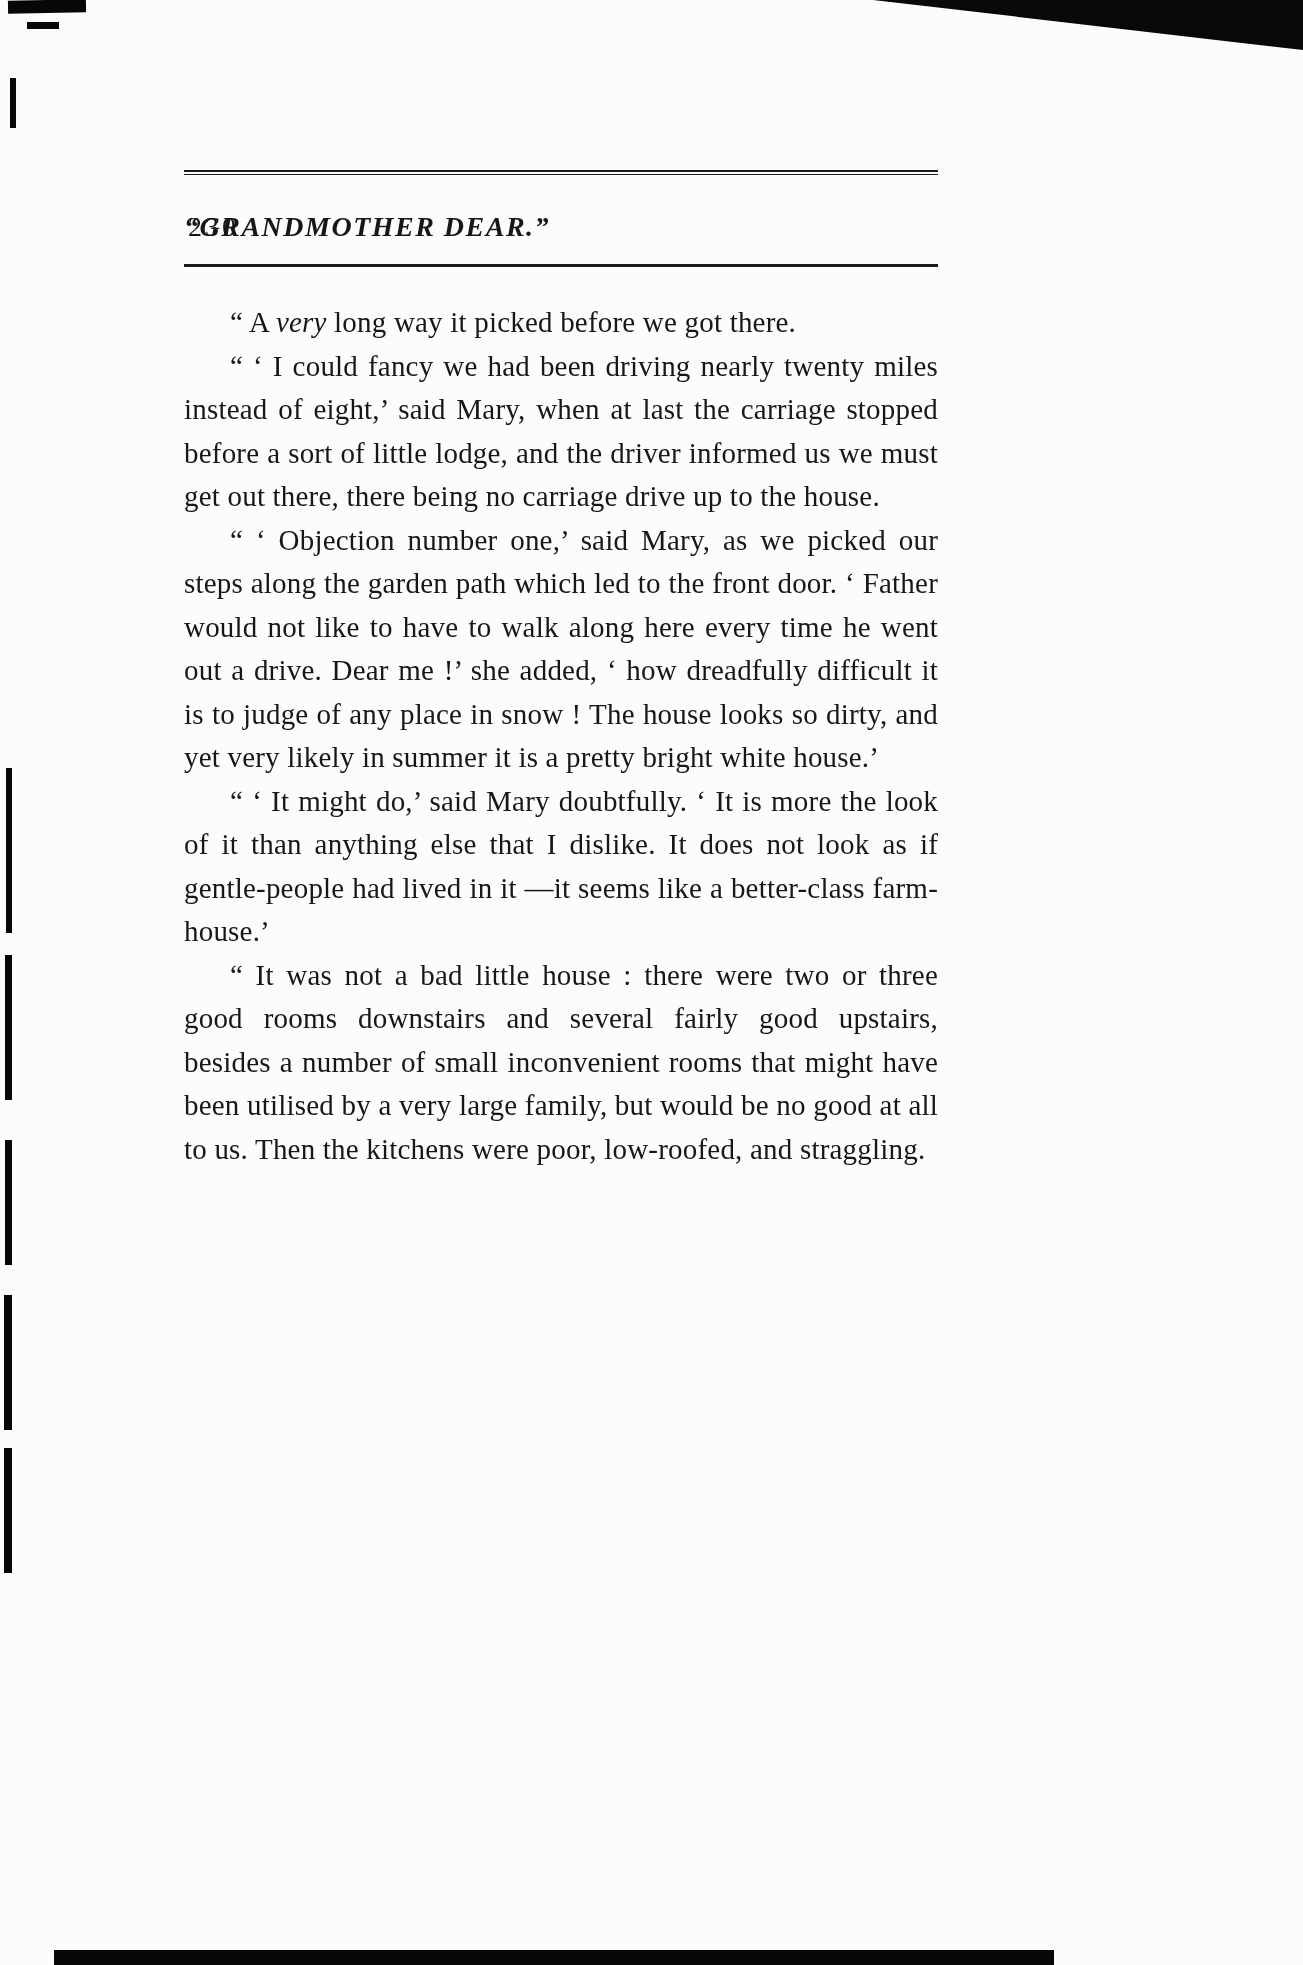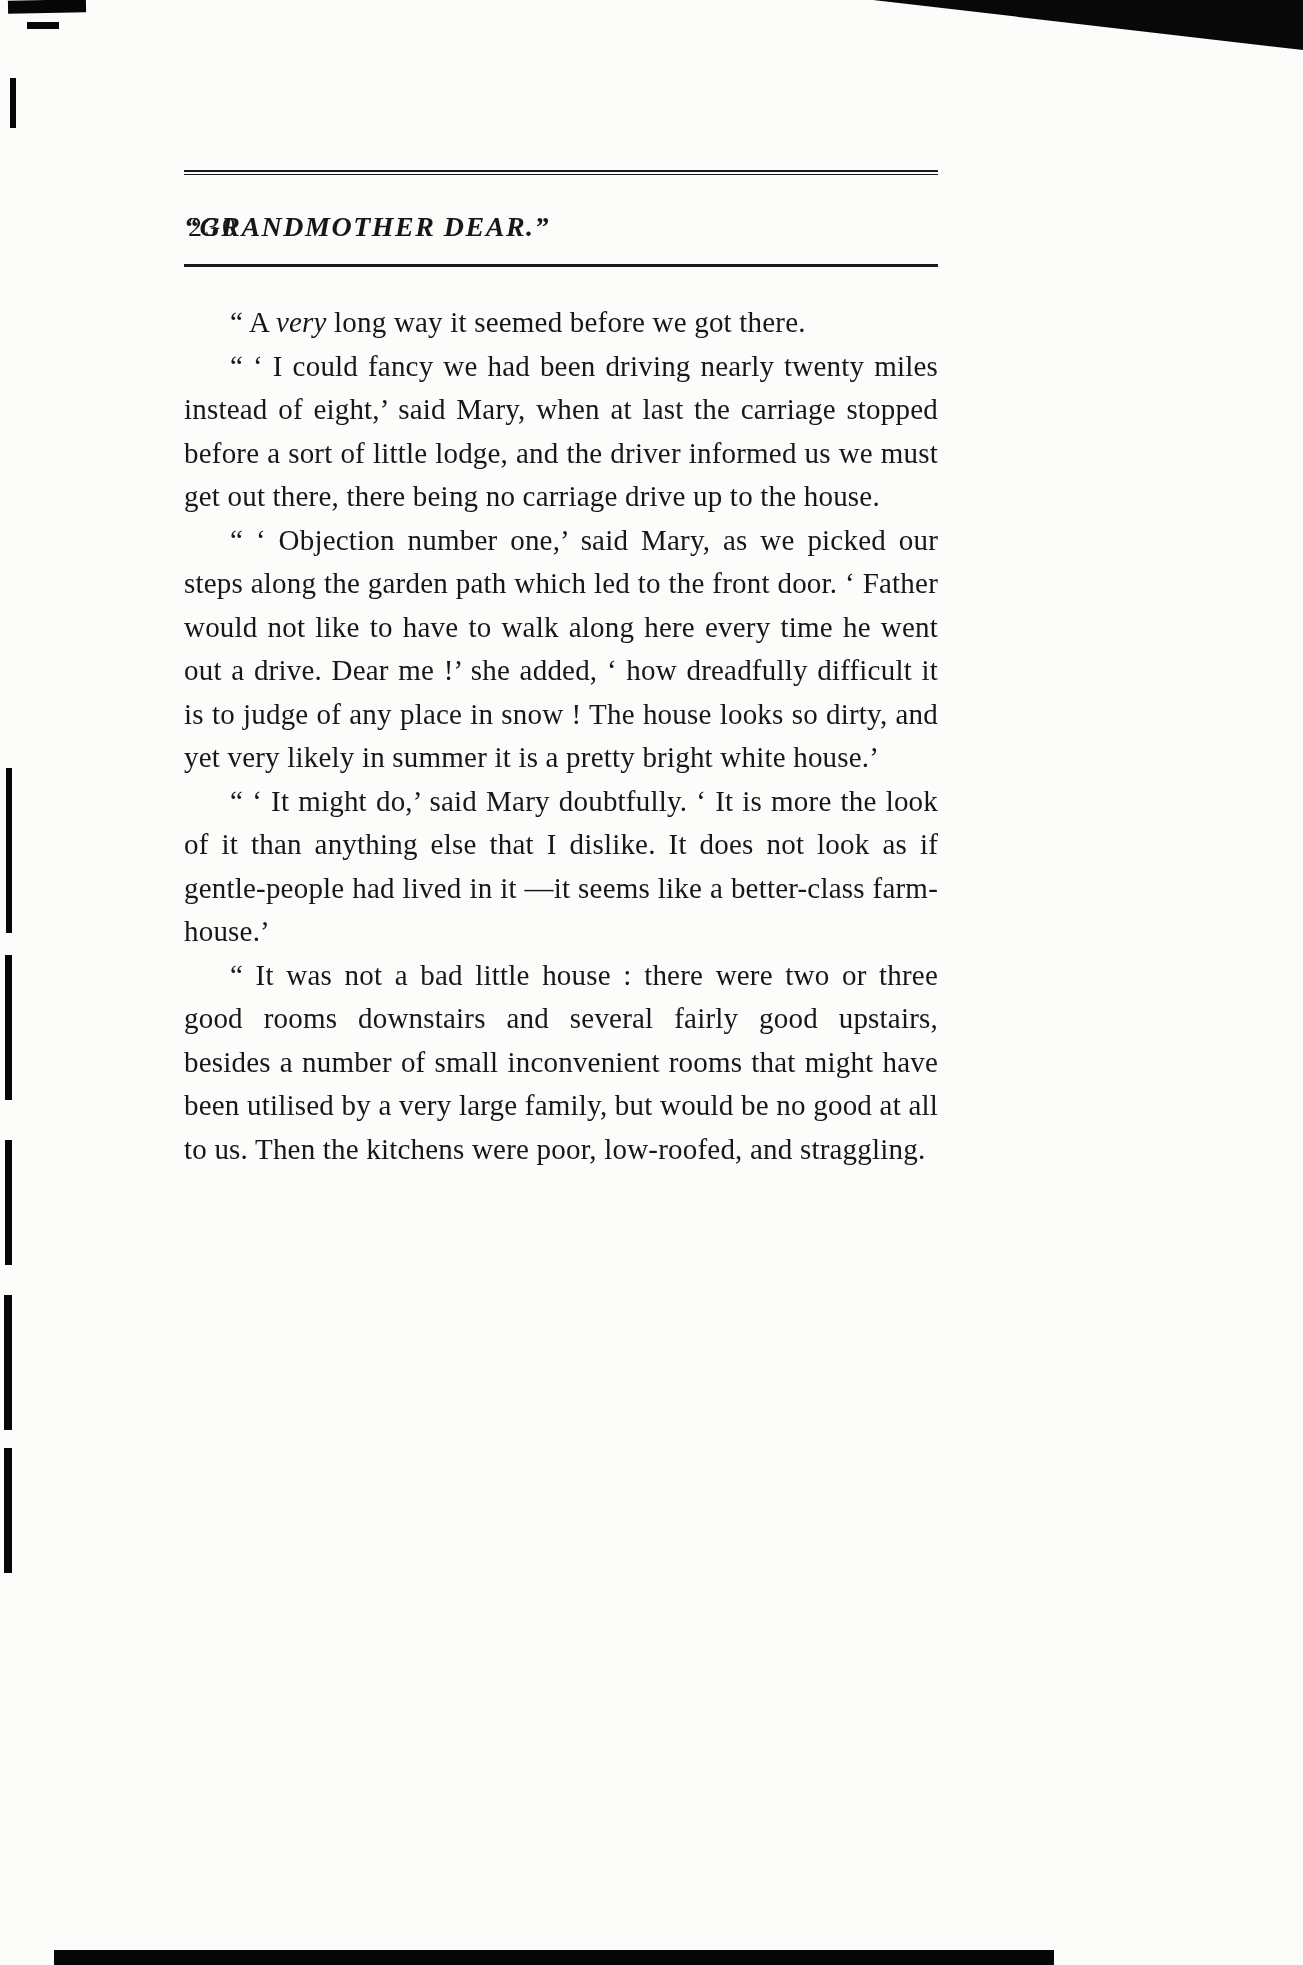--- a/index.html
+++ b/index.html
@@ -116,21 +116,21 @@
     <div class="rule-double"></div>
 
     <div class="header">
       <span class="page-num">230</span>
       <span class="running-title">“GRANDMOTHER DEAR.”</span>
     </div>
 
     <div class="rule-single"></div>
 
     <div class="body-text">
-      <p class="para"><span>“ A </span><em class="ital">very</em><span> long way it seemed before we got there.</span></p>
+      <p class="para"><span>“ A </span><em class="ital">very</em><span> long way it picked before we got there.</span></p>
       <p class="para">“ ‘ I could fancy we had been driving nearly twenty miles instead of eight,’ said Mary, when at last the carriage stopped before a sort of little lodge, and the driver informed us we must get out there, there being no carriage drive up to the house.</p>
       <p class="para">“ ‘ Objection number one,’ said Mary, as we picked our steps along the garden path which led to the front door.  ‘ Father would not like to have to walk along here every time he went out a drive.  Dear me !’ she added, ‘ how dreadfully difficult it is to judge of any place in snow !  The house looks so dirty, and yet very likely in summer it is a pretty bright white house.’</p>
       <p class="para">“ ‘ It might do,’ said Mary doubtfully.  ‘ It is more the look of it than anything else that I dislike.  It does not look as if gentle-people had lived in it —it seems like a better-class farm-house.’</p>
       <p class="para">“ It was not a bad little house : there were two or three good rooms downstairs and several fairly good upstairs, besides a number of small inconvenient rooms that might have been utilised by a very large family, but would be no good at all to us.  Then the kitchens were poor, low-roofed, and straggling.</p>
     </div>
 
   </div>
 </div>
 
 </body></html>

